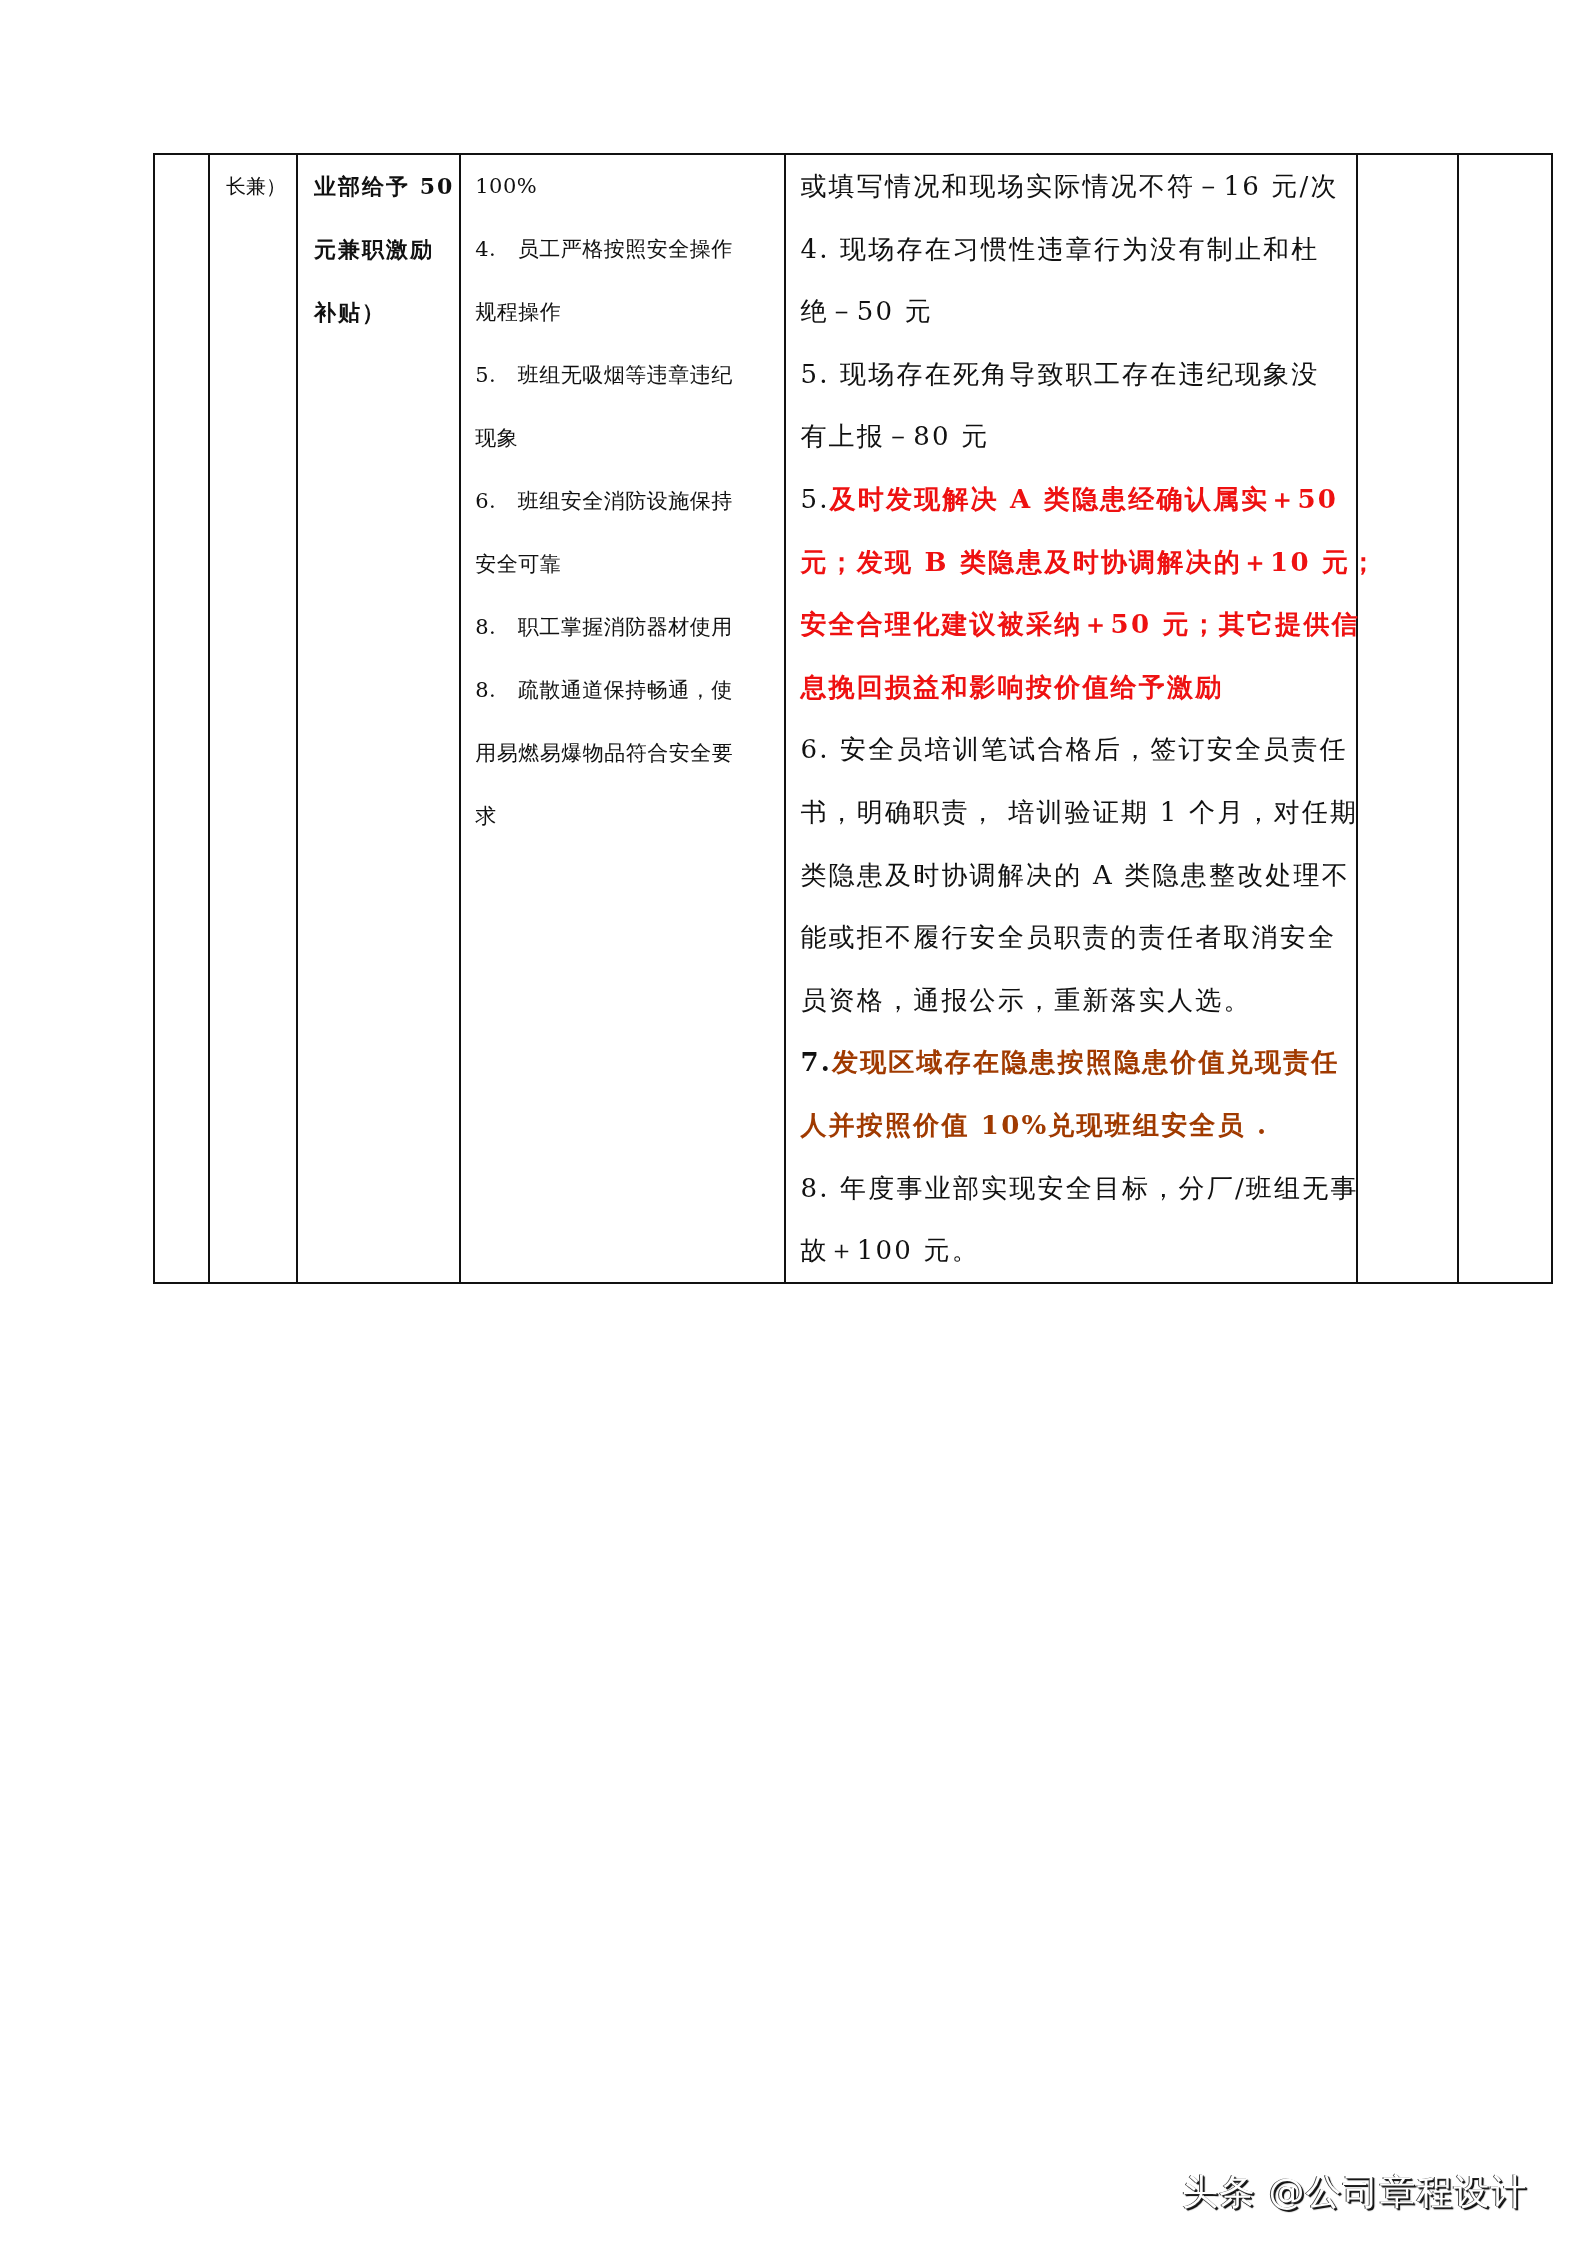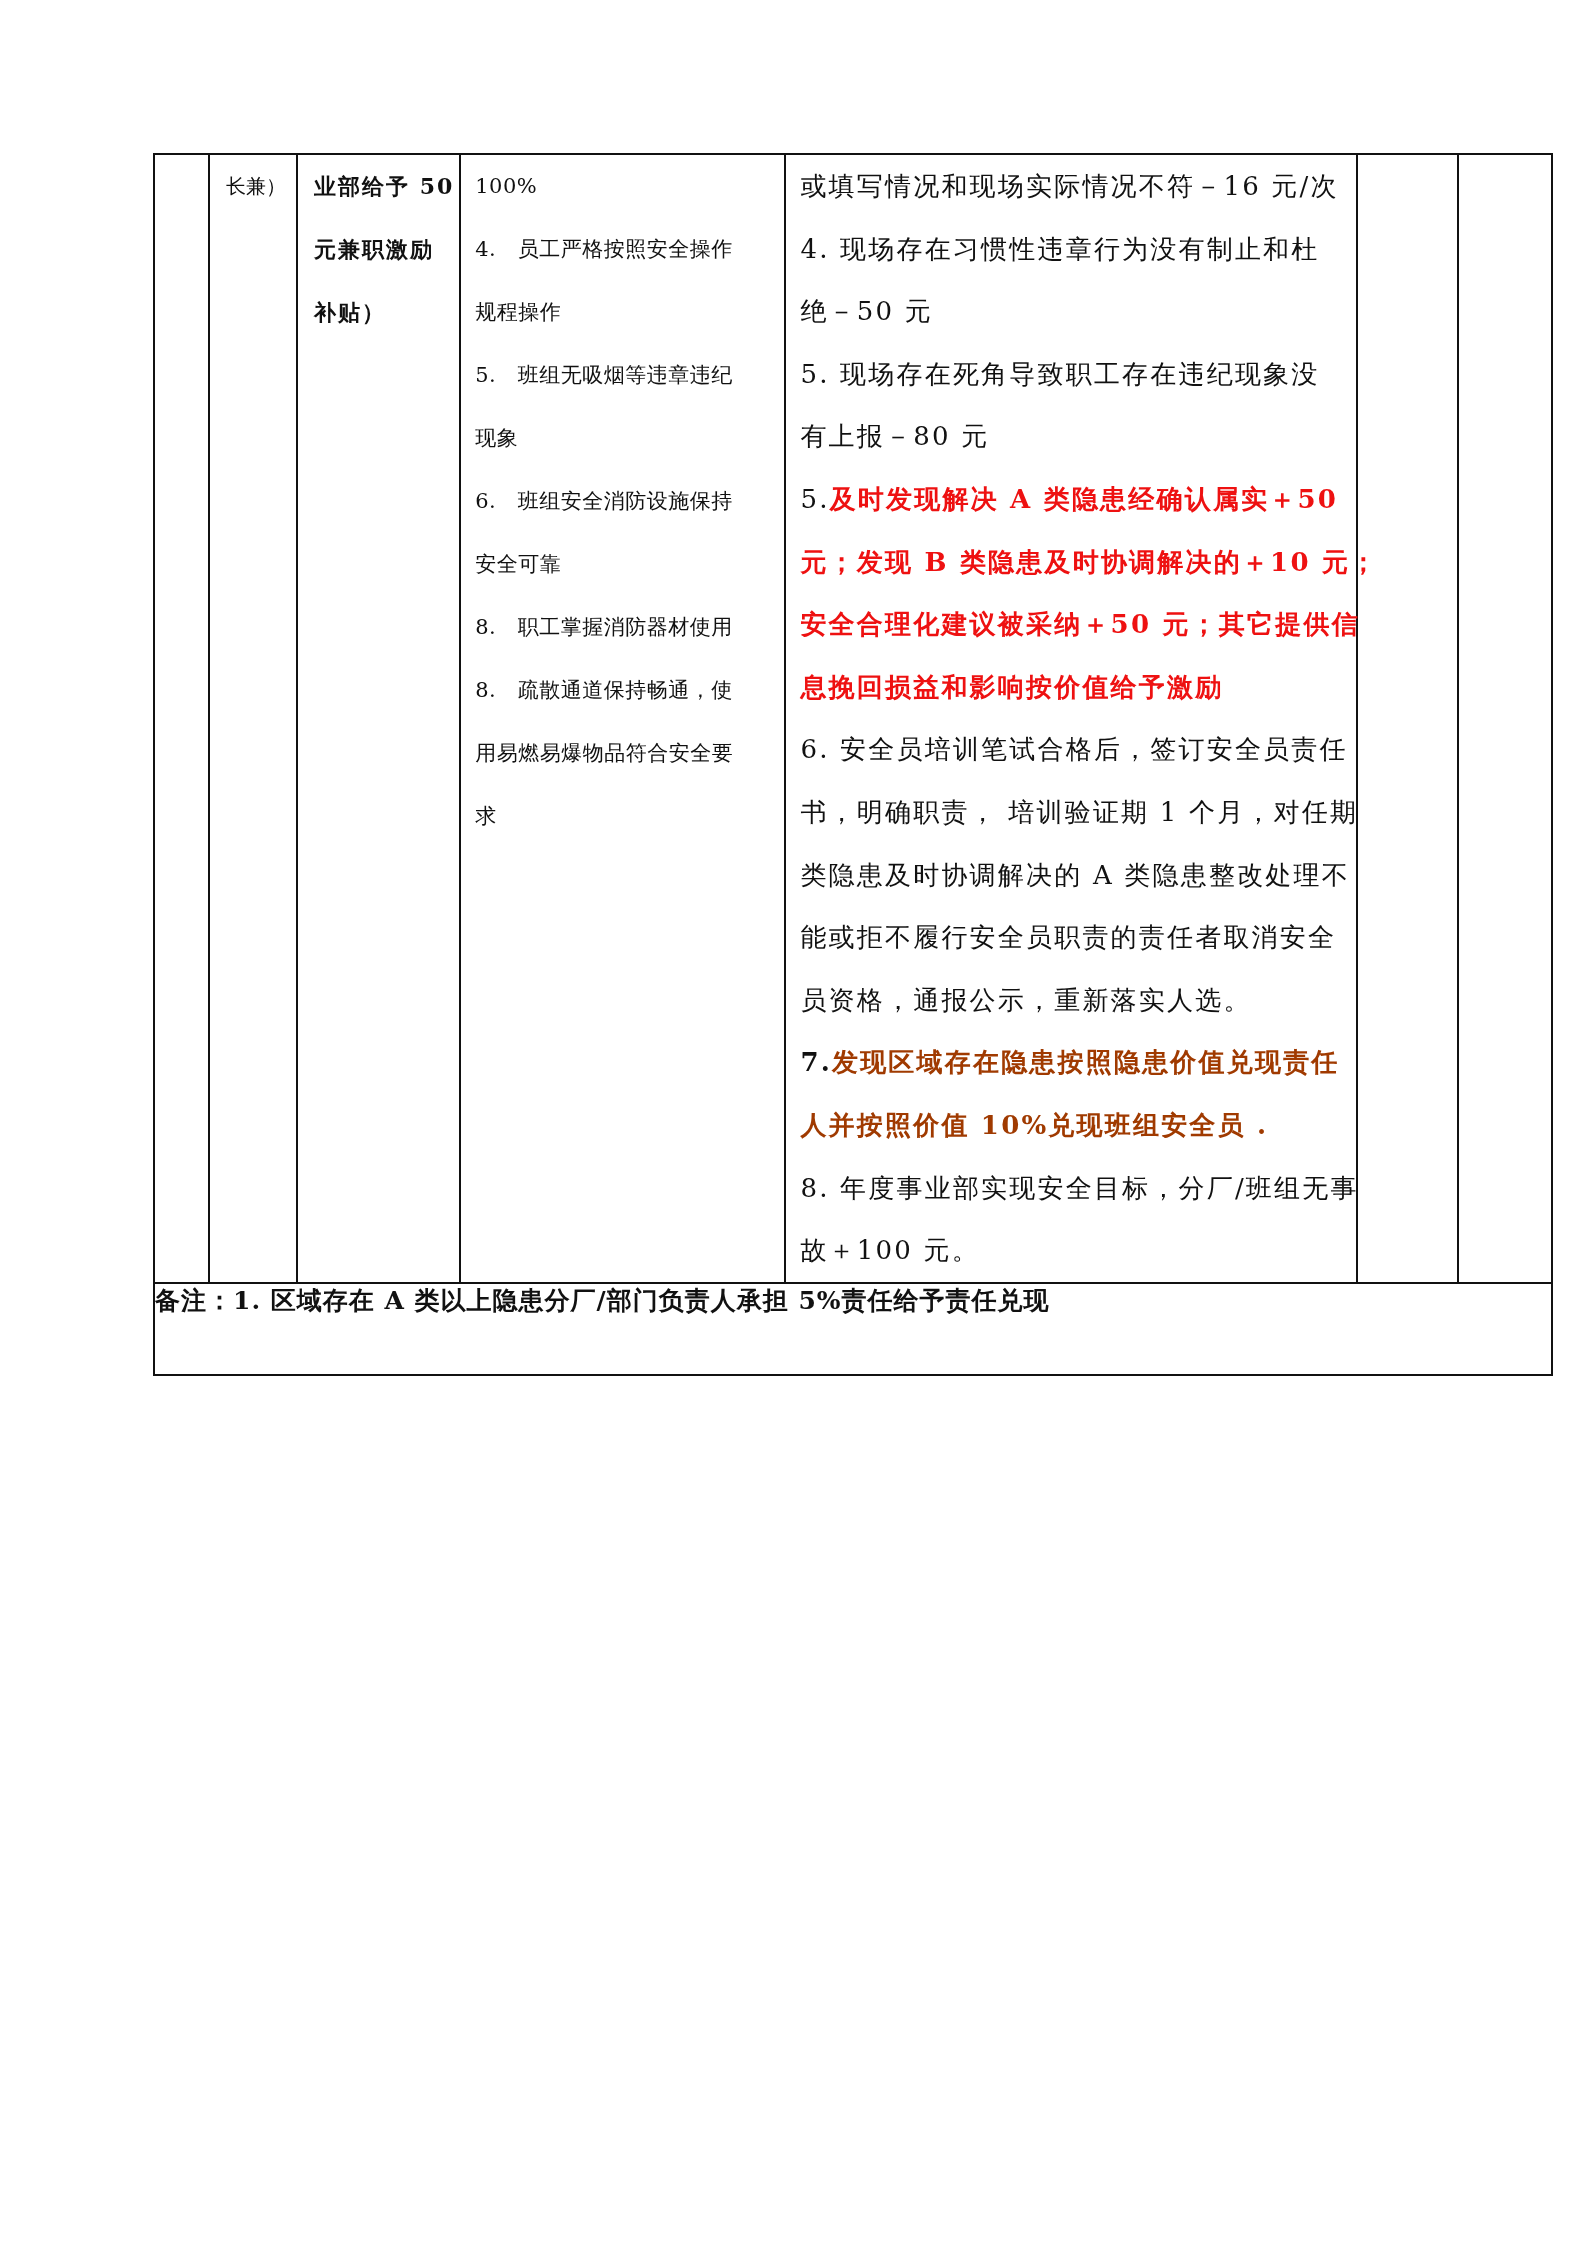--- a/index.html
+++ b/index.html
@@ -87,19 +87,17 @@
         <span class="line">能或拒不履行安全员职责的责任者取消安全</span>
         <span class="line">员资格，通报公示，重新落实人选。</span>
         <span class="line brown"><span class="num-bold">7.</span><span>发现区域存在隐患按照隐患价值兑现责任</span></span>
         <span class="line brown">人并按照价值 10%兑现班组安全员 .</span>
         <span class="line">8. 年度事业部实现安全目标，分厂/班组无事</span>
         <span class="line">故＋100 元。</span>
       </td>
       <td></td>
       <td></td>
     </tr>
-    <tr class="remark-row">
-      <td colspan="7">备注：1. 区域存在 A 类以上隐患分厂/部门负责人承担 5%责任给予责任兑现</td>
-    </tr>
   </tbody>
     </table>
 
+  <div class="watermark">头条 @公司章程设计</div>
 </div>
 
 </body></html>

